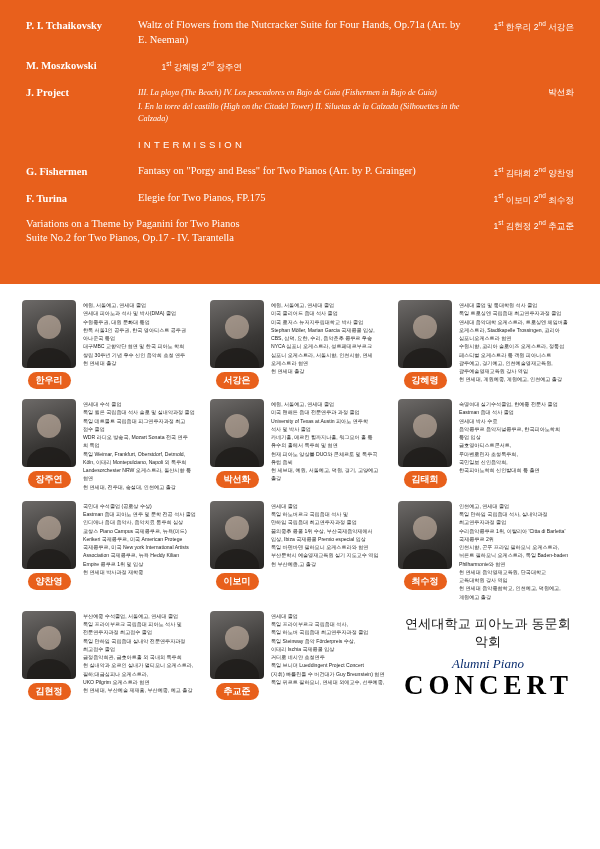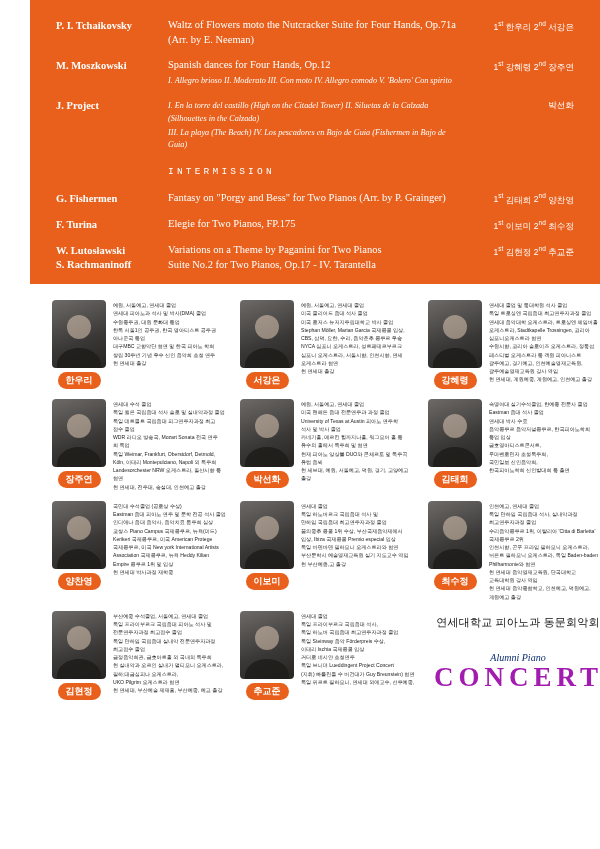--- a/index.html
+++ b/index.html
@@ -7,21 +7,20 @@
     margin: 0; padding: 0;
     width: 600px; height: 849px;
     background: #ffffff;
     font-family: "Liberation Sans", sans-serif;
   }
   #page {
     position: relative;
     width: 600px; height: 794px;
     overflow: hidden;
     background: #ffffff;
-    padding-left: 30px;
   }
 
   
   .program {
     background: #E8601C;
     color: #ffffff;
     padding: 18px 26px 22px 26px;
     height: 284px;
   }
   .prow {
@@ -61,21 +60,21 @@
     font-size: 8.6px;
     line-height: 1.4;
     padding-top: 1px;
     white-space: nowrap;
   }
   .pperf sup {
     font-size: 6.5px;
     vertical-align: super;
   }
   .intermission {
-    font-family: Liberation Mono, monospace;
+    font-family: Liberation Sans, sans-serif;
     font-size: 9.5px;
     letter-spacing: 3.2px;
     margin: 14px 0 14px 112px;
   }
 
   
   .bios {
     padding: 16px 18px 8px 18px;
   }
   .biorow {
@@ -145,85 +144,81 @@
 
   
   .footer-logo {
     width: 188px;
     flex: 0 0 188px;
     padding: 4px 10px 0 10px;
     text-align: center;
     align-self: flex-start;
   }
   .flogo-sub {
-    font-size: 11px;
+    font-size: 13px;
     color: #111;
-    margin-bottom: 22px;
+    margin-bottom: 6px;
     letter-spacing: 0.2px;
   }
   .flogo-main {
     font-family: "Liberation Serif", serif;
     font-size: 27px;
     font-weight: bold;
     color: #0b2e6f;
     letter-spacing: 1px;
     line-height: 1.0;
   }
   .flogo-script {
     font-family: "Liberation Serif", serif;
     font-style: italic;
-    font-size: 10px;
+    font-size: 13px;
     color: #0b2e6f;
     line-height: 1.1;
     margin: 1px 0 1px 0;
   }
   .flogo-main2 {
     font-family: "Liberation Serif", serif;
     font-size: 27px;
     font-weight: bold;
-    color: #a21caf;
+    color: #000000;
     letter-spacing: 5px;
     line-height: 1.0;
   }
 </style>
 </head>
 <body>
 
 <div id="page">
 
   <div class="program">
 
     <div class="prow">
       <div class="pcomposer">P. I. Tchaikovsky</div>
       <div class="pbody">
-        <div class="ptitle">Waltz of Flowers moto the Nutcracker Suite for Four Hands, Op.71a (Arr. by E. Neeman)</div>
+        <div class="ptitle">Waltz of Flowers from the Nutcracker Suite for Four Hands, Op.71a (Arr. by E. Neeman)</div>
       </div>
       <div class="pperf">
         <span>1<sup>st</sup> </span><span>한우리</span>
         <span> 2<sup>nd</sup> </span><span>서강은</span>
       </div>
     </div>
 
     <div class="prow">
       <div class="pcomposer">M. Moszkowski</div>
-      <div class="pbody">
-        <div class="ptitle">Spanish dances for Four Hands, Op.12</div>
-        <div class="pmov">I. Allegro brioso    II. Moderato    III. Con moto    IV. Allegro comodo    V. 'Bolero' Con spirito</div>
-      </div>
       <div class="pperf">
         <span>1<sup>st</sup> </span><span>강혜령</span>
         <span> 2<sup>nd</sup> </span><span>장주연</span>
       </div>
     </div>
 
     <div class="prow">
       <div class="pcomposer">J. Project</div>
       <div class="pbody">
+        <div class="pmov">III. La playa (The Beach)    IV. Los pescadores en Bajo de Guia (Fishermen in Bajo de Guia)</div>
         <div class="pmov">I. En la torre del castillo (High on the Citadel Tower)    II. Siluetas de la Calzada (Silhouettes in the Calzada)</div>
-        <div class="pmov">III. La playa (The Beach)    IV. Los pescadores en Bajo de Guia (Fishermen in Bajo de Guia)</div>
       </div>
       <div class="pperf">
         <span>박선화</span>
       </div>
     </div>
 
     <div class="intermission">INTERMISSION</div>
 
     <div class="prow">
       <div class="pcomposer">G. Fishermen</div>
@@ -241,24 +236,20 @@
       <div class="pbody">
         <div class="ptitle">Elegie for Two Pianos, FP.175</div>
       </div>
       <div class="pperf">
         <span>1<sup>st</sup> </span><span>이보미</span>
         <span> 2<sup>nd</sup> </span><span>최수정</span>
       </div>
     </div>
 
     <div class="prow">
-      <div class="pcomposer">
-        <div>W. Lutosławski</div>
-        <div>S. Rachmaninoff</div>
-      </div>
       <div class="pbody">
         <div class="ptitle">Variations on a Theme by Paganini for Two Pianos</div>
         <div class="ptitle">Suite No.2 for Two Pianos, Op.17 - IV. Tarantella</div>
       </div>
       <div class="pperf">
         <span>1<sup>st</sup> </span><span>김현정</span>
         <span> 2<sup>nd</sup> </span><span>추교준</span>
       </div>
     </div>
 

